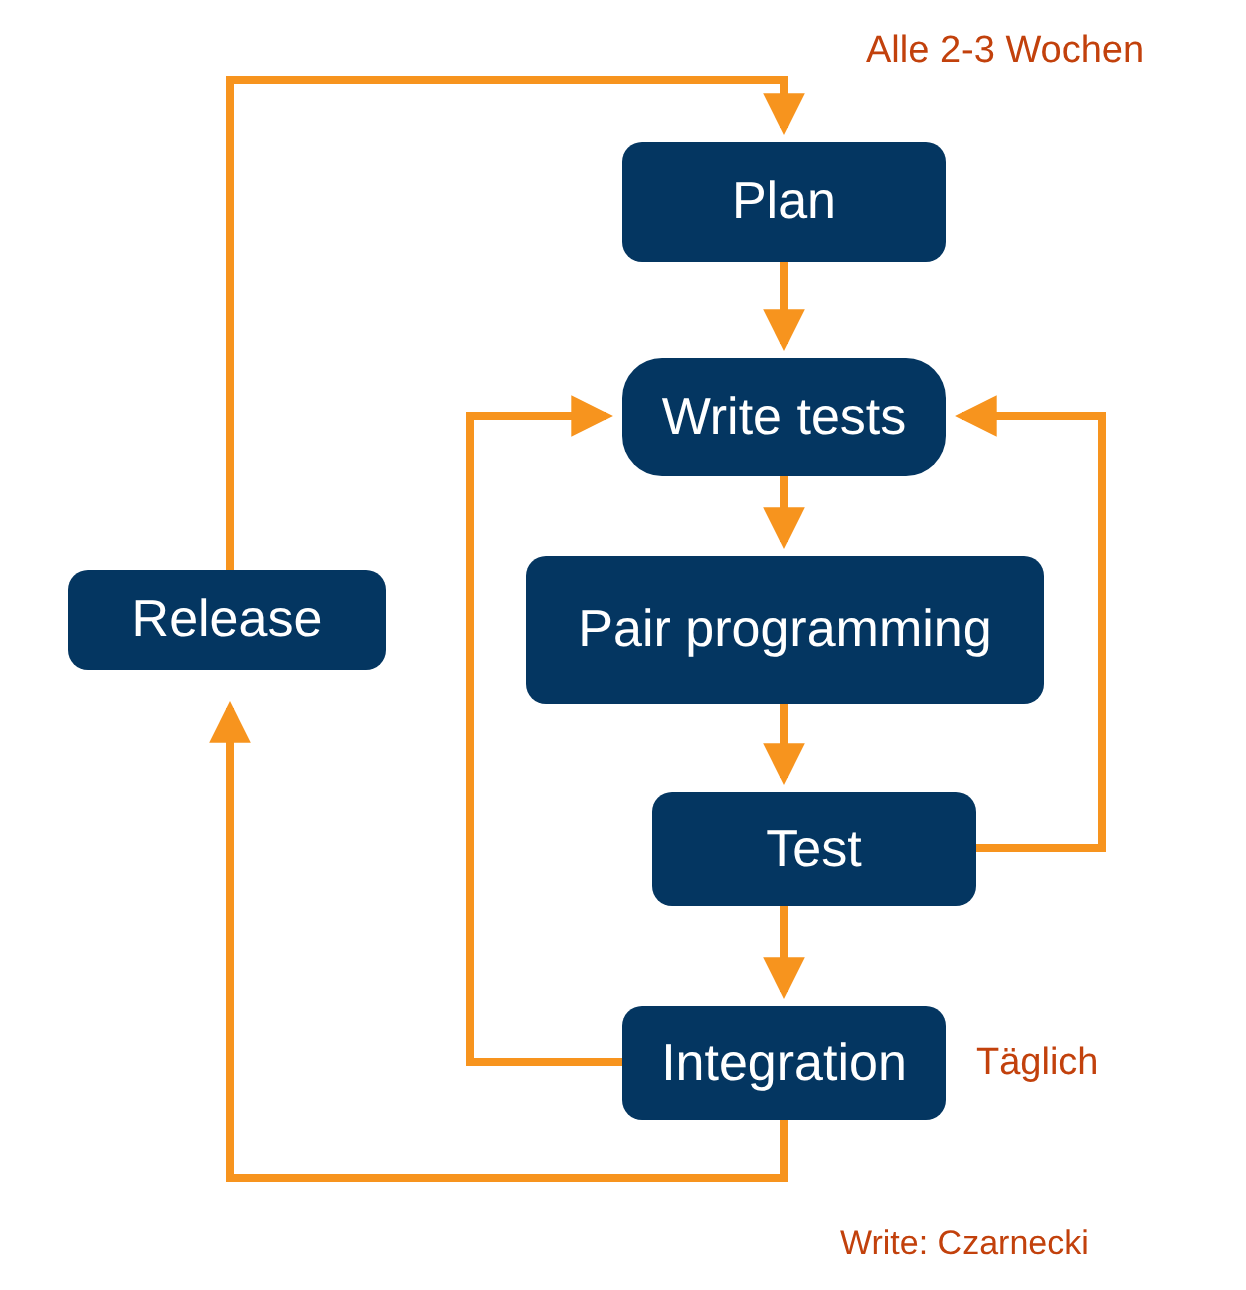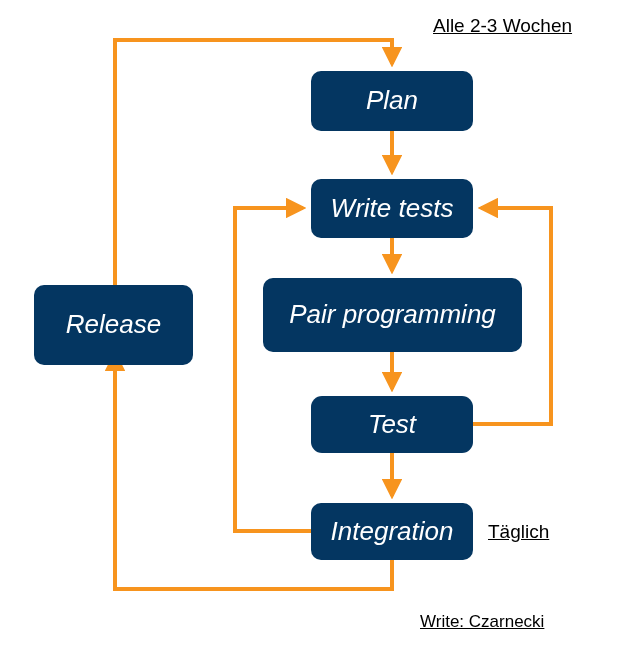--- a/index.html
+++ b/index.html
@@ -30,34 +30,32 @@
     border-radius: 10px;
     display: flex;
     align-items: center;
     justify-content: center;
     text-align: center;
     font-family: "Liberation Sans", sans-serif;
     font-size: 26px;
     line-height: 1.12;
     letter-spacing: 0px;
     z-index: 3;
-    font-style: italic;
   }
   .node.two-line {
     font-size: 26px;
     line-height: 1.2;
   }
   .caption {
     position: absolute;
-    color: #000000;
+    color: #c2410c;
     font-family: "Liberation Sans", sans-serif;
     font-size: 19px;
     white-space: nowrap;
     z-index: 4;
-    text-decoration: underline;
   }
   .caption.small {
     font-size: 17px;
   }
 </style>
 </head>
 <body>
 
 <div id="canvas">
 
@@ -85,37 +83,37 @@
 
     <path d="M 311 531 L 235 531 L 235 208 L 303 208" fill="none" stroke="#F7941E" stroke-width="4" marker-end="url(#ah)"></path>
 
     <path d="M 392 560 L 392 589 L 115 589 L 115 354" fill="none" stroke="#F7941E" stroke-width="4" marker-end="url(#ah)"></path>
   </svg>
 
   <div class="node" style="left:311px; top:71px; width:162px; height:60px;">
     <span>Plan</span>
   </div>
 
-  <div class="node" style="left:311px; top:179px; width:162px; height:59px;">
+  <div class="node" style="left:311px; top:179px; width:162px; height:59px;border-radius:20px;">
     <span>Write tests</span>
   </div>
 
   <div class="node two-line" style="left:263px; top:278px; width:259px; height:74px; flex-direction:row;">
     <span>Pair programming</span>
   </div>
 
-  <div class="node" style="left:311px; top:396px; width:162px; height:57px;border-radius:11px;">
+  <div class="node" style="left:326px; top:396px; width:162px; height:57px;">
     <span>Test</span>
   </div>
 
   <div class="node" style="left:311px; top:503px; width:162px; height:57px;">
     <span>Integration</span>
   </div>
 
-  <div class="node" style="left:34px; top:285px; width:159px; height:80px;align-items:center;">
+  <div class="node" style="left:34px; top:285px; width:159px; height:50px;align-items:center;">
     <span>Release</span>
   </div>
 
   <div class="caption" style="left:433px; top:15px;">Alle 2-3 Wochen</div>
 
   <div class="caption" style="left:488px; top:521px;text-align:center;">Täglich</div>
 
   <div class="caption small" style="left:420px; top:612px;">Write: Czarnecki</div>
 
 </div>

